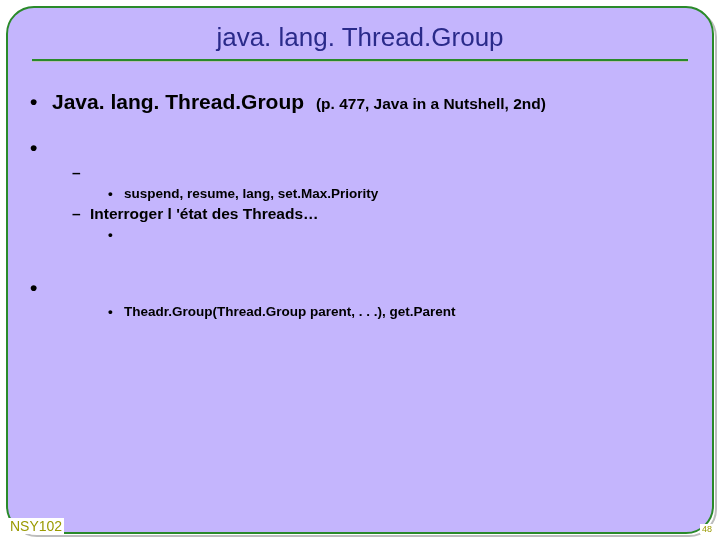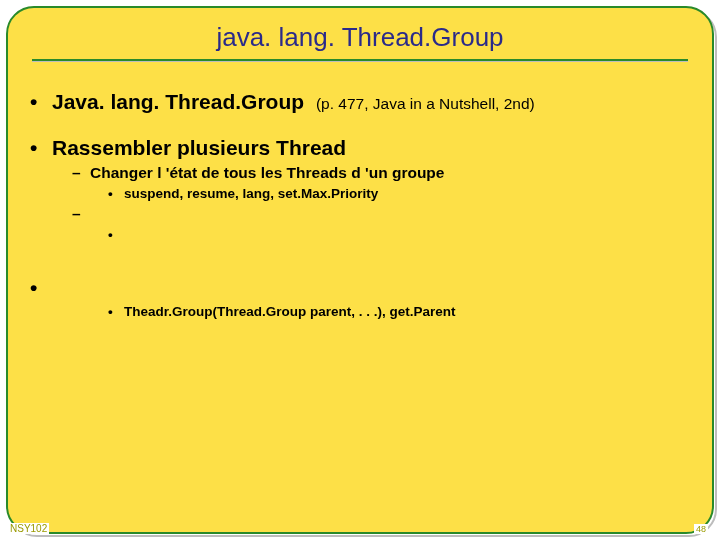--- a/index.html
+++ b/index.html
@@ -12,21 +12,21 @@
     overflow: hidden;
   }
   .slide-frame {
     position: absolute;
     top: 6px;
     left: 6px;
     right: 6px;
     bottom: 6px;
     border: 2px solid #2a8a2a;
     border-radius: 28px;
-    background: #fde047;
+    background: #c4b5fd;
   }
   .slide-frame-shadow {
     position: absolute;
     top: 9px;
     left: 9px;
     right: 3px;
     bottom: 3px;
     border: 2px solid #bdbdbd;
     border-radius: 28px;
     z-index: -1;
@@ -56,21 +56,21 @@
     display: flex;
     align-items: baseline;
   }
   .b1 .dot {
     width: 22px;
     flex-shrink: 0;
     font-size: 21px;
   }
   .b1-inline-extra {
     font-size: 15.5px;
-    font-weight: normal;
+    font-weight: bold;
     margin-left: 6px;
   }
   .b2 {
     font-size: 15.5px;
     font-weight: bold;
     margin-top: 4px;
     margin-left: 42px;
     display: flex;
     align-items: baseline;
   }
@@ -89,28 +89,28 @@
   .b3 .dot {
     width: 16px;
     flex-shrink: 0;
   }
   .gap-lg { margin-top: 22px; }
   .gap-xl { margin-top: 34px; }
   .footer-left {
     position: absolute;
     left: 8px;
     bottom: 6px;
-    font-size: 10px;
+    font-size: 14px;
     color: #9a9a00;
     background: #fff;
     padding: 0 2px;
   }
   .footer-right {
     position: absolute;
-    right: 12px;
+    right: 6px;
     bottom: 6px;
     font-size: 9px;
     color: #9a9a00;
     background: #fff;
     padding: 0 2px;
   }
 </style>
 </head>
 <body>
 
@@ -125,35 +125,34 @@
     <div class="b1">
       <span class="dot">•</span>
       <span>
         <span>Java. lang. Thread.Group</span>
         <span class="b1-inline-extra">(p. 477, Java in a Nutshell, 2nd)</span>
       </span>
     </div>
 
     <div class="b1 gap-lg">
       <span class="dot">•</span>
-      <span>Rassembler plusieurs Thread</span>
     </div>
 
     <div class="b2">
       <span class="dash">–</span>
-      <span>Changer l 'état de tous les Threads d 'un groupe</span>
     </div>
 
     <div class="b3">
       <span class="dot">•</span>
       <span>suspend, resume, lang, set.Max.Priority</span>
     </div>
 
     <div class="b2">
       <span class="dash">–</span>
+      <span>Interroger l 'état des Threads…</span>
     </div>
 
     <div class="b3">
       <span class="dot">•</span>
     </div>
 
     <div class="b1 gap-xl">
       <span class="dot">•</span>
     </div>
 

